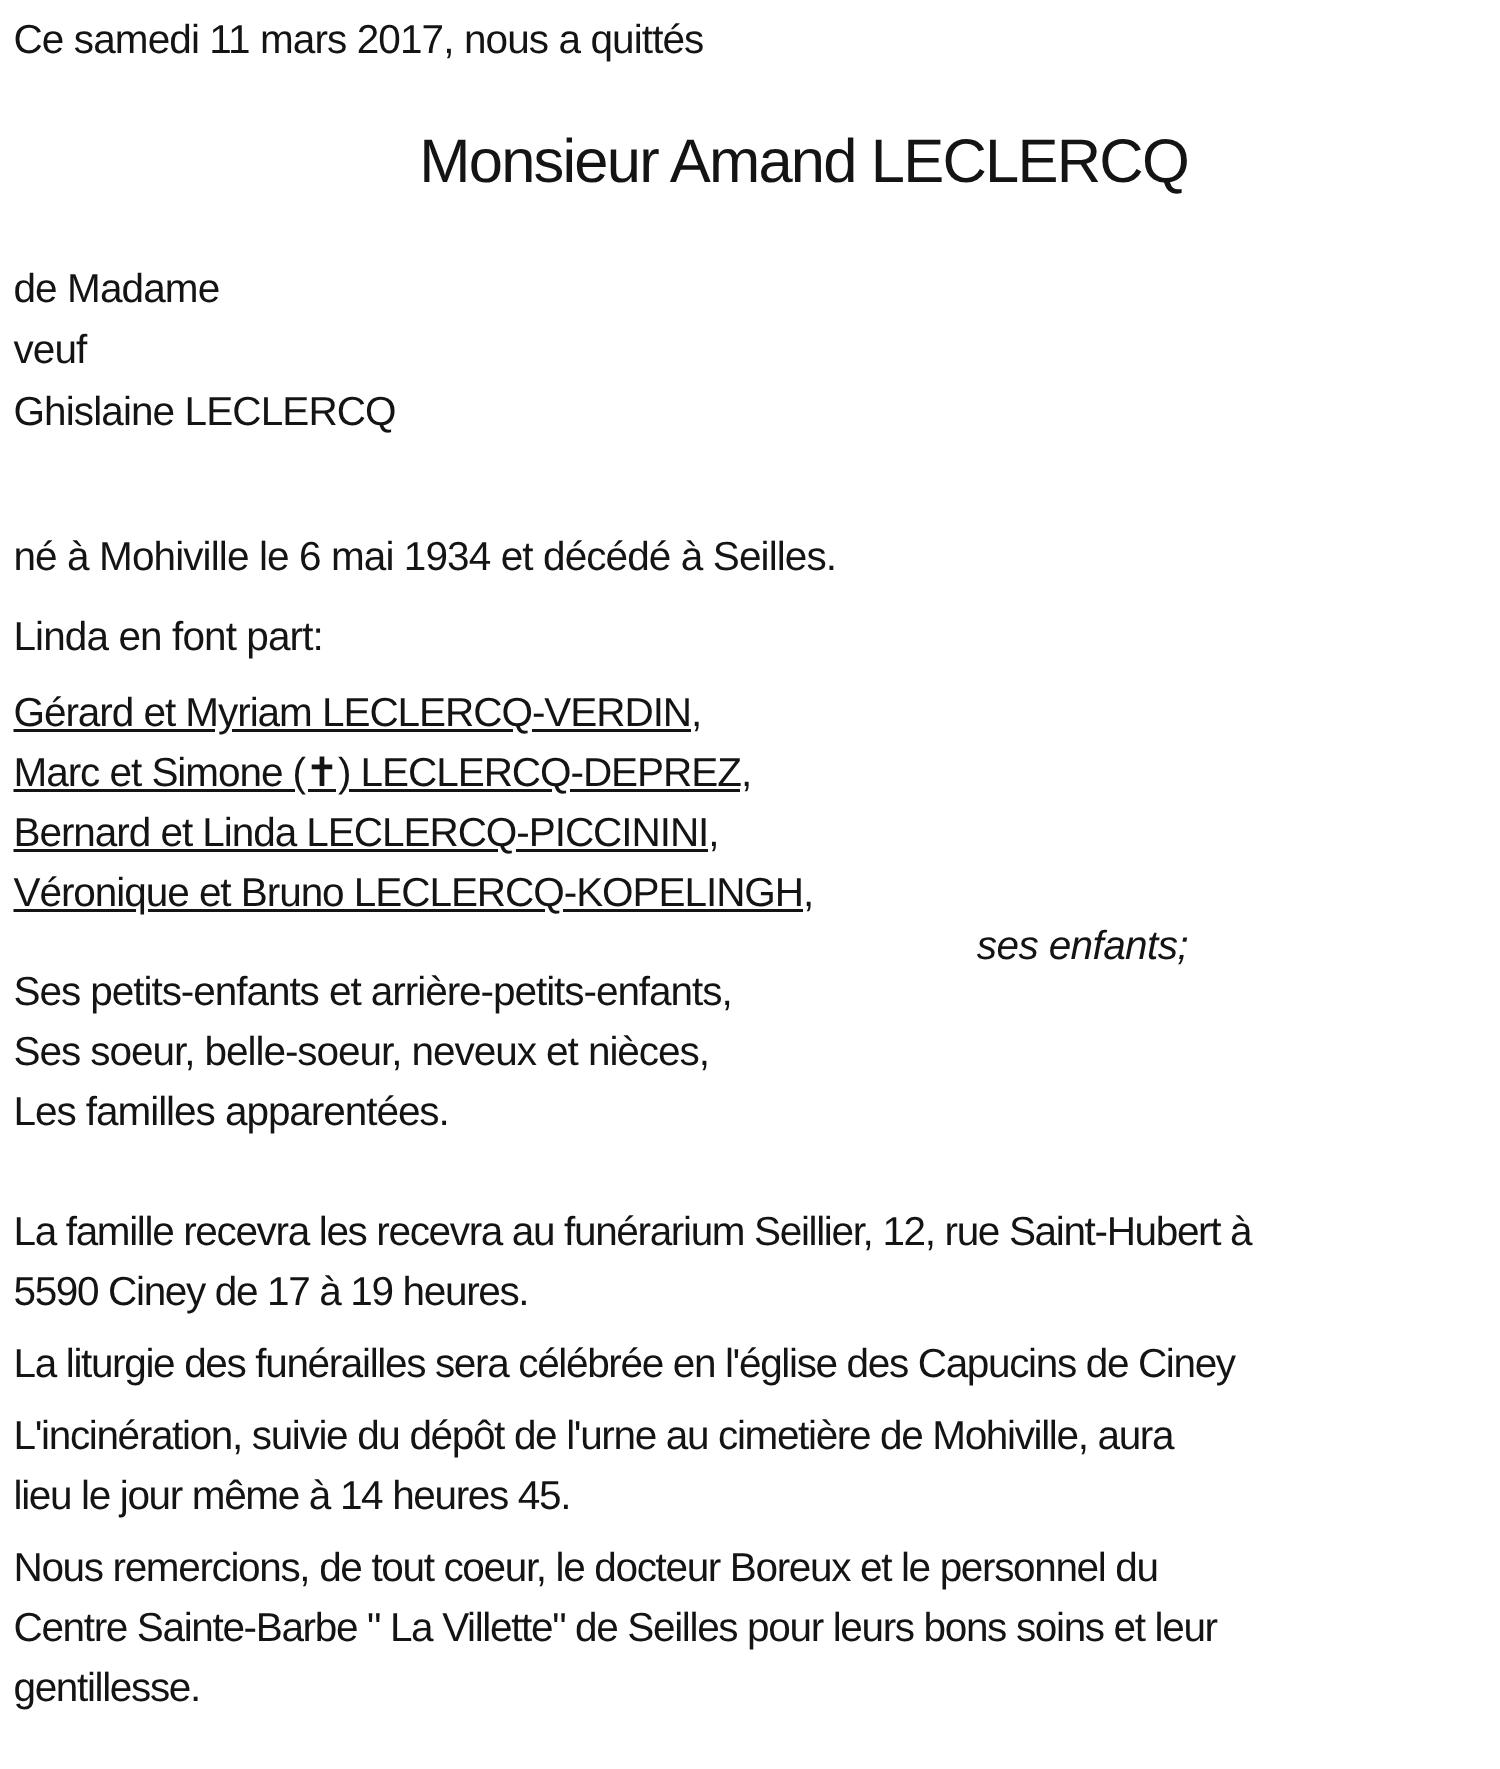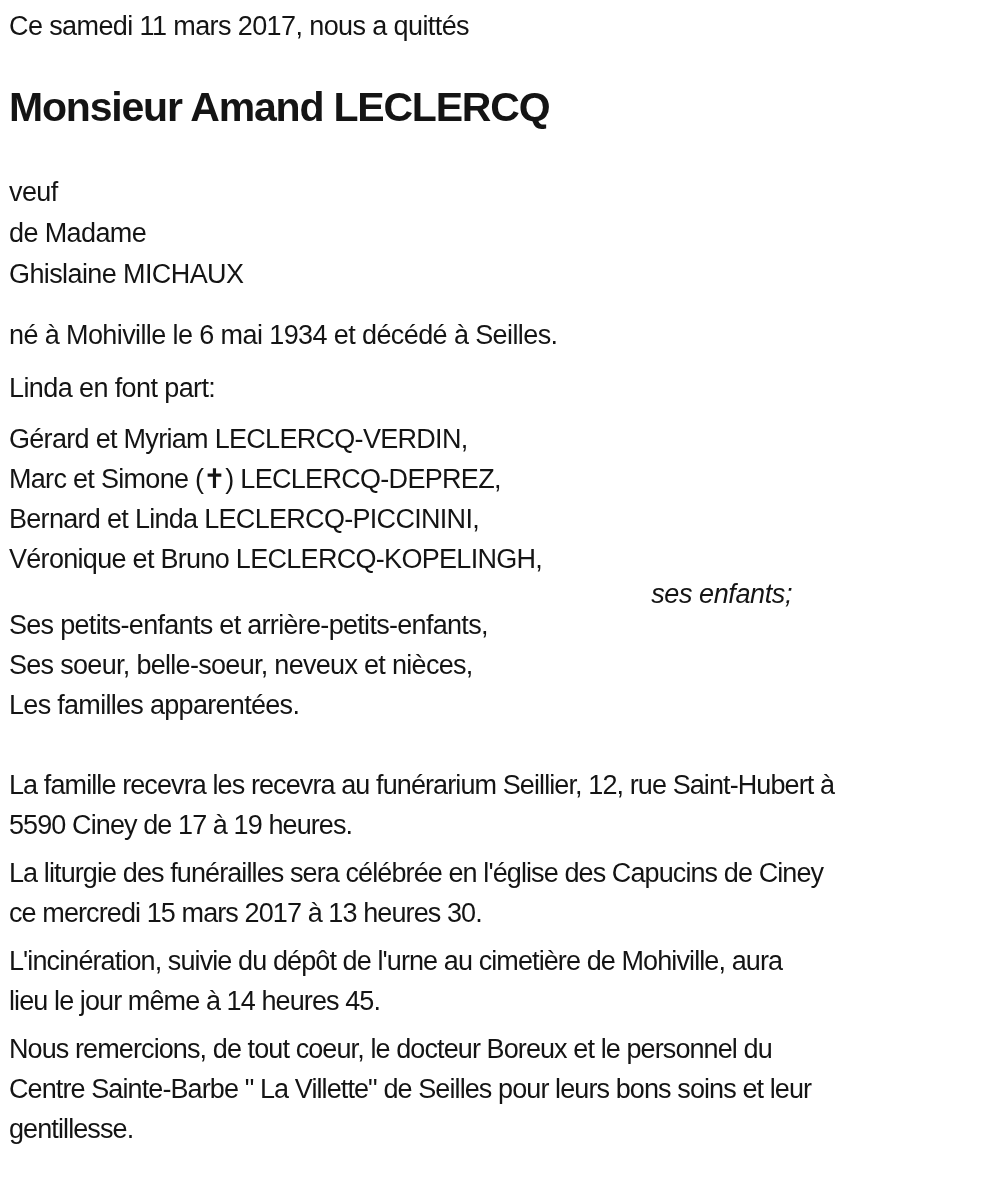--- a/index.html
+++ b/index.html
@@ -23,46 +23,47 @@
   .intro {
     font-size: 27px;
     line-height: 40px;
     letter-spacing: -0.6px;
     white-space: nowrap;
   }
   .deceased-name {
     margin: 36px 0 0 0;
     font-size: 41px;
     line-height: 50px;
-    font-weight: bold;
+    font-weight: normal;
     letter-spacing: -1.2px;
     white-space: nowrap;
+    text-align: right;
   }
   .marital { margin-top: 40px; }
   .marital p {
     font-size: 27px;
     line-height: 41px;
     letter-spacing: -0.6px;
     white-space: nowrap;
   }
   .birth-death {
-    margin-top: 20px;
+    margin-top: 56px;
     font-size: 27px;
     line-height: 41px;
     letter-spacing: -0.6px;
     white-space: nowrap;
   }
   .lead {
     margin-top: 12px;
     font-size: 27px;
     line-height: 41px;
     letter-spacing: -0.6px;
     white-space: nowrap;
   }
-  .children { margin-top: 10px; }
+  .children { margin-top: 10px; text-decoration: underline; }
   .children p {
     font-size: 27px;
     line-height: 40px;
     letter-spacing: -0.7px;
     white-space: nowrap;
   }
   .children-label {
     font-size: 27px;
     line-height: 30px;
     font-style: italic;
@@ -89,23 +90,23 @@
 </head>
 <body>
 
 <div class="page">
 
   <p class="intro">Ce samedi 11 mars 2017, nous a quittés</p>
 
   <p class="deceased-name">Monsieur Amand LECLERCQ</p>
 
   <div class="marital">
+    <p>de Madame</p>
     <p>veuf</p>
-    <p>de Madame</p>
-    <p>Ghislaine MICHAUX</p>
+    <p>Ghislaine LECLERCQ</p>
   </div>
 
   <p class="birth-death">né à Mohiville le 6 mai 1934 et décédé à Seilles.</p>
 
   <p class="lead">Linda en font part:</p>
 
   <div class="children">
     <p>Gérard et Myriam LECLERCQ-VERDIN,</p>
     <p>Marc et Simone (✝) LECLERCQ-DEPREZ,</p>
     <p>Bernard et Linda LECLERCQ-PICCININI,</p>
@@ -122,21 +123,20 @@
 
   <div class="paragraphs">
 
     <div class="para">
       <p>La famille recevra les recevra au funérarium Seillier, 12, rue Saint-Hubert à</p>
       <p>5590 Ciney de 17 à 19 heures.</p>
     </div>
 
     <div class="para">
       <p>La liturgie des funérailles sera célébrée en l'église des Capucins de Ciney</p>
-      <p>ce mercredi 15 mars 2017 à 13 heures 30.</p>
     </div>
 
     <div class="para">
       <p>L'incinération, suivie du dépôt de l'urne au cimetière de Mohiville, aura</p>
       <p>lieu le jour même à 14 heures 45.</p>
     </div>
 
     <div class="para">
       <p>Nous remercions, de tout coeur, le docteur Boreux et le personnel du</p>
       <p>Centre Sainte-Barbe " La Villette" de Seilles pour leurs bons soins et leur</p>

